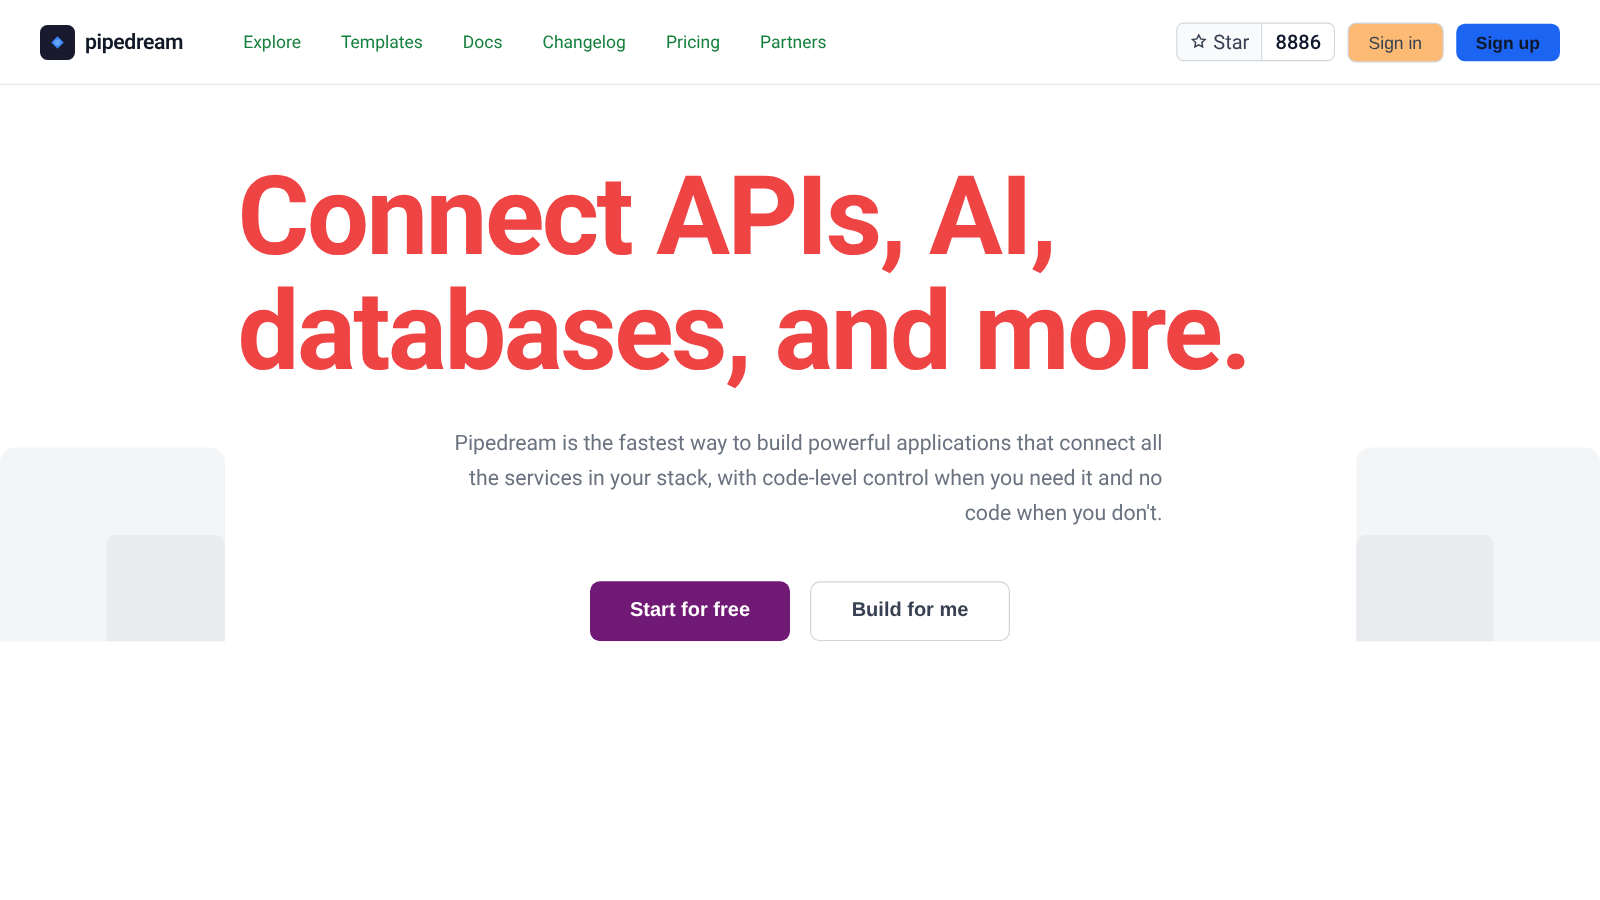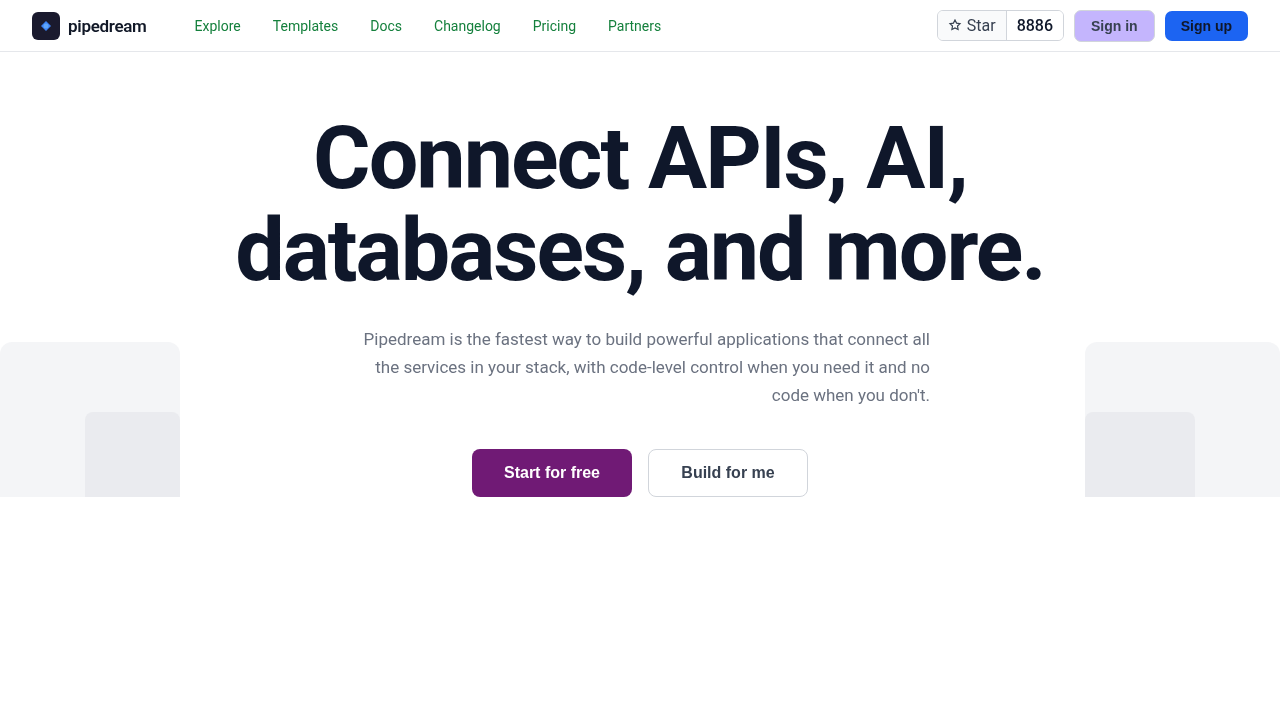--- a/index.html
+++ b/index.html
@@ -15,21 +15,21 @@
       height: 720px;
       overflow: hidden;
     }
 
     
     nav {
       display: flex;
       align-items: center;
       justify-content: space-between;
       padding: 10px 32px;
-      height: 52px;
+      height: 68px;
       border-bottom: 1px solid #e5e7eb;
       background: #fff;
     }
 
     .nav-left {
       display: flex;
       align-items: center;
       gap: 8px;
     }
 
@@ -109,23 +109,23 @@
     .star-count {
       padding: 5px 10px;
       background: #fff;
       color: #0f172a;
       font-weight: 500;
     }
 
     .signin-btn {
       padding: 7px 16px;
       font-size: 14px;
-      font-weight: 700;
+      font-weight: 400;
       color: #374151;
-      background: #c4b5fd;
+      background: #fdba74;
       border: 1px solid #d1d5db;
       border-radius: 7px;
       cursor: pointer;
     }
 
     .signup-btn {
       padding: 7px 16px;
       font-size: 14px;
       font-weight: 600;
       color: #0f172a;
@@ -141,22 +141,22 @@
       flex-direction: column;
       align-items: center;
       padding-top: 60px;
       position: relative;
       overflow: hidden;
     }
 
     .hero-title {
       font-size: 88px;
       font-weight: 700;
-      color: #0f172a;
-      text-align: center;
+      color: #ef4444;
+      text-align: left;
       line-height: 1.05;
       letter-spacing: -2px;
       max-width: 900px;
       z-index: 2;
       position: relative;
     }
 
     .hero-subtitle {
       margin-top: 28px;
       font-size: 17px;

